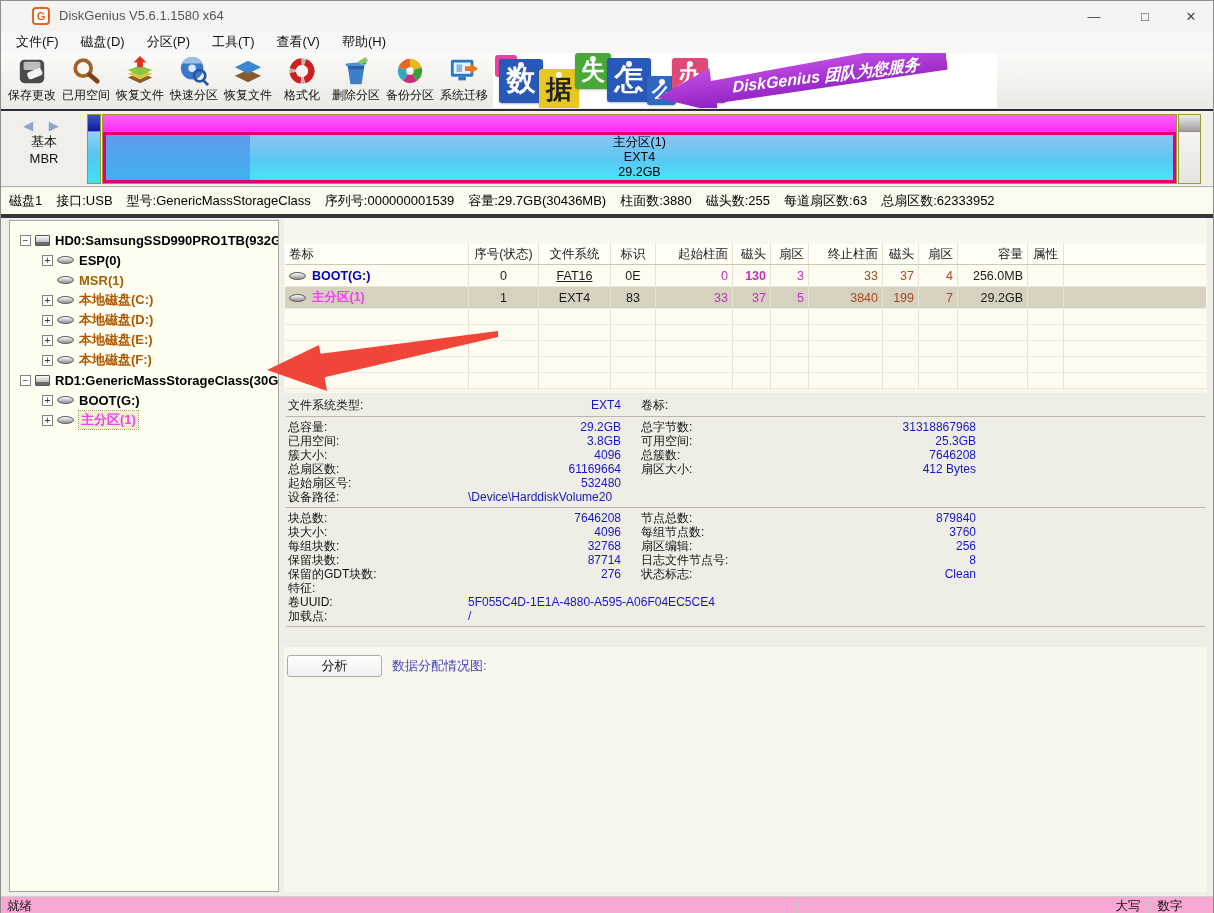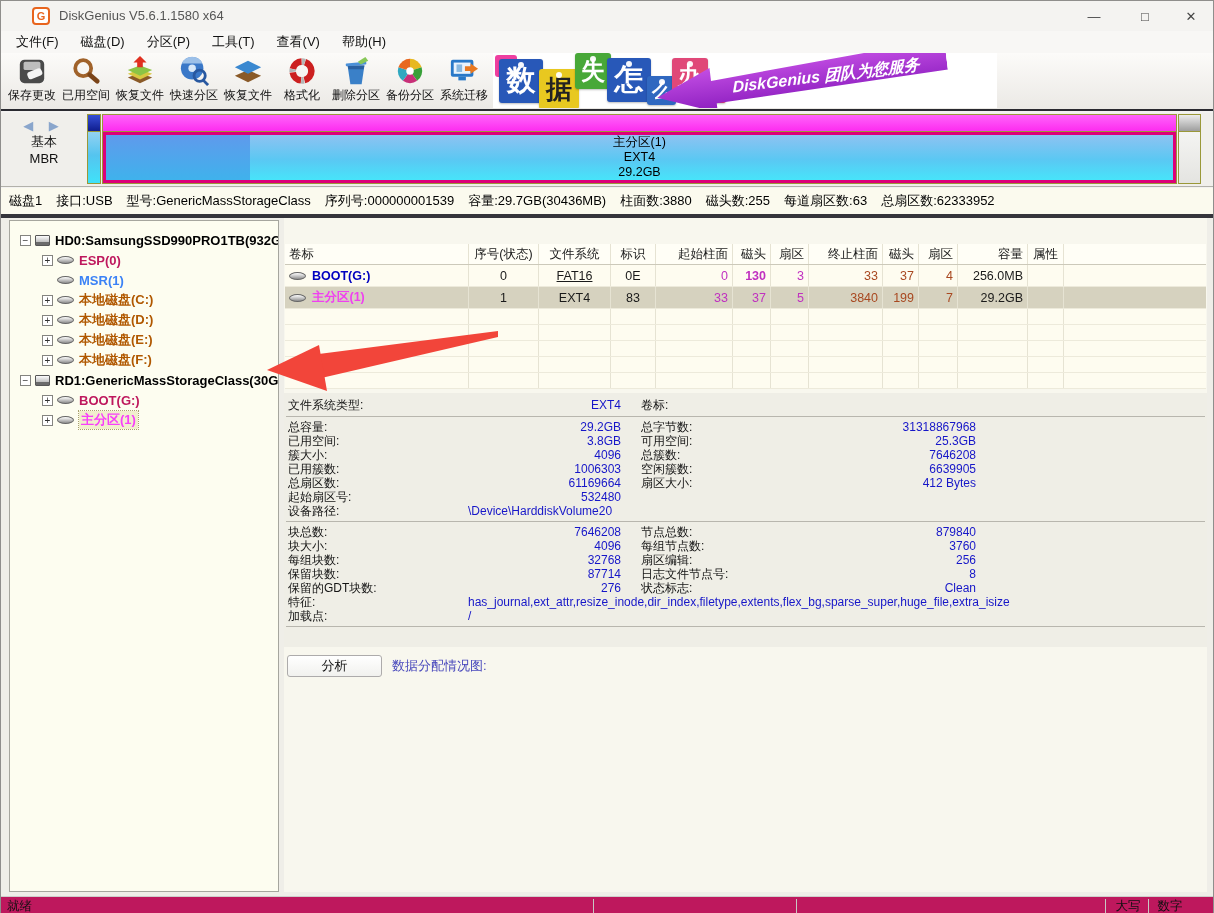--- a/index.html
+++ b/index.html
@@ -68,21 +68,21 @@
   
   #treepanel { position:absolute; left:8px; top:2px; width:270px; height:672px; background:#fdfdf0; border:1px solid #a6a69e; overflow:hidden; }
   .tree-row { position:absolute; height:20px; display:flex; align-items:center; }
   .expander { width:11px; height:11px; border:1px solid #848480; background:#fff; font-size:10px; line-height:9px; text-align:center; color:#333; flex:none; }
   .exp-none { width:11px; height:11px; border:none; background:transparent; }
   .tree-icon { margin-left:4px; margin-right:5px; flex:none; }
   .icon-disk { width:15px; height:11px; background:linear-gradient(180deg,#fcfcfc,#9f9f9f); border:1px solid #565656; border-radius:1px; position:relative; }
   .icon-disk::after { content:""; position:absolute; left:0; right:0; bottom:0; height:3px; background:#6a6a6a; }
   .icon-part { width:17px; height:8px; background:linear-gradient(180deg,#ffffff,#8e8e8e); border:1px solid #666; border-radius:50%; }
   .tree-label { font-weight:bold; font-size:13px; white-space:nowrap; }
-  .c-black { color:#000; } .c-blue { color:#be185d; } .c-gray { color:#3b82f6; }
+  .c-black { color:#000; } .c-blue { color:#000000; } .c-gray { color:#a16207; }
   .c-orange { color:#b05800; } .c-magenta { color:#f840f8; }
   .tree-sel { background:#f1efcd; outline:1px dotted #a8a070; padding:0 2px; }
 
   
   #rightpanel { position:absolute; left:283px; top:0; width:923px; height:674px; background:#f8f7ee; }
   #tabsbar { position:absolute; left:0; top:0; width:100%; height:26px; background:#f1f0e7; }
   .tab { position:absolute; top:5px; height:21px; padding:0 12px; font-size:13px; display:flex; align-items:center; border:1px solid #aaa89c; background:#eceadd; color:#111; }
   .tab.active { background:#fffef6; border-bottom:1px solid #fffef6; height:22px; top:4px; z-index:2; }
 
   
@@ -109,21 +109,21 @@
   .d-vw { color:#1616c8; white-space:nowrap; }
   .d-sep { height:1px; background:#b8b6ae; margin:3px 2px; }
   #fsrow { margin-bottom:3px; height:16px; }
 
   
   #analyze-row { position:absolute; left:3px; top:437px; display:flex; align-items:center; }
   #analyze-btn { width:95px; height:22px; border:1px solid #adabab; border-radius:3px; background:linear-gradient(#fff,#f1f1ee); font-size:13px; color:#111; display:flex; align-items:center; justify-content:center; }
   #analyze-caption { margin-left:10px; color:#4747bc; font-size:13px; }
 
   
-  #statusbar { position:absolute; left:0; top:895px; width:100%; height:18px; background:#be185d; border-top:1px solid #cfcecb; font-size:12.5px; color:#111; }
+  #statusbar { position:absolute; left:0; top:895px; width:100%; height:18px; background:#f9a8d4; border-top:1px solid #cfcecb; font-size:12.5px; color:#111; }
   #status-ready { position:absolute; left:6px; top:1px; }
   .st-sep { position:absolute; top:2px; width:1px; height:14px; background:#c8c7c3; }
   #st-caps { position:absolute; left:1108px; top:1px; width:38px; text-align:center; }
   #st-num  { position:absolute; left:1150px; top:1px; width:38px; text-align:center; }
 
   
   #annotation { position:absolute; left:0; top:0; width:1214px; height:913px; pointer-events:none; z-index:99; }
 </style>
 </head>
 <body>
@@ -491,26 +491,20 @@
             <span class="d-l2">可用空间:</span>
             <span class="d-v2">25.3GB</span>
           </div>
           <div class="d-row">
             <span class="d-l">簇大小:</span>
             <span class="d-v1">4096</span>
             <span class="d-l2">总簇数:</span>
             <span class="d-v2">7646208</span>
           </div>
           <div class="d-row">
-            <span class="d-l">已用簇数:</span>
-            <span class="d-v1">1006303</span>
-            <span class="d-l2">空闲簇数:</span>
-            <span class="d-v2">6639905</span>
-          </div>
-          <div class="d-row">
             <span class="d-l">总扇区数:</span>
             <span class="d-v1">61169664</span>
             <span class="d-l2">扇区大小:</span>
             <span class="d-v2">412 Bytes</span>
           </div>
           <div class="d-row">
             <span class="d-l">起始扇区号:</span>
             <span class="d-v1">532480</span>
             <span class="d-l2"></span>
             <span class="d-v2"></span>
@@ -545,21 +539,24 @@
             <span class="d-v2">8</span>
           </div>
           <div class="d-row">
             <span class="d-l">保留的GDT块数:</span>
             <span class="d-v1">276</span>
             <span class="d-l2">状态标志:</span>
             <span class="d-v2">Clean</span>
           </div>
           <div class="d-row">
             <span class="d-l">特征:</span>
-            <span class="d-vw">has_journal,ext_attr,resize_inode,dir_index,filetype,extents,flex_bg,sparse_super,huge_file,extra_isize</span>
+          </div>
+          <div class="d-row">
+            <span class="d-l">卷UUID:</span>
+            <span class="d-vw">5F055C4D-1E1A-4880-A595-A06F04EC5CE4</span>
           </div>
           <div class="d-row">
             <span class="d-l">加载点:</span>
             <span class="d-vw">/</span>
           </div>
           <div class="d-sep"></div>
         </div>
 
       <div id="analyze-row">
         <div id="analyze-btn">分析</div>

